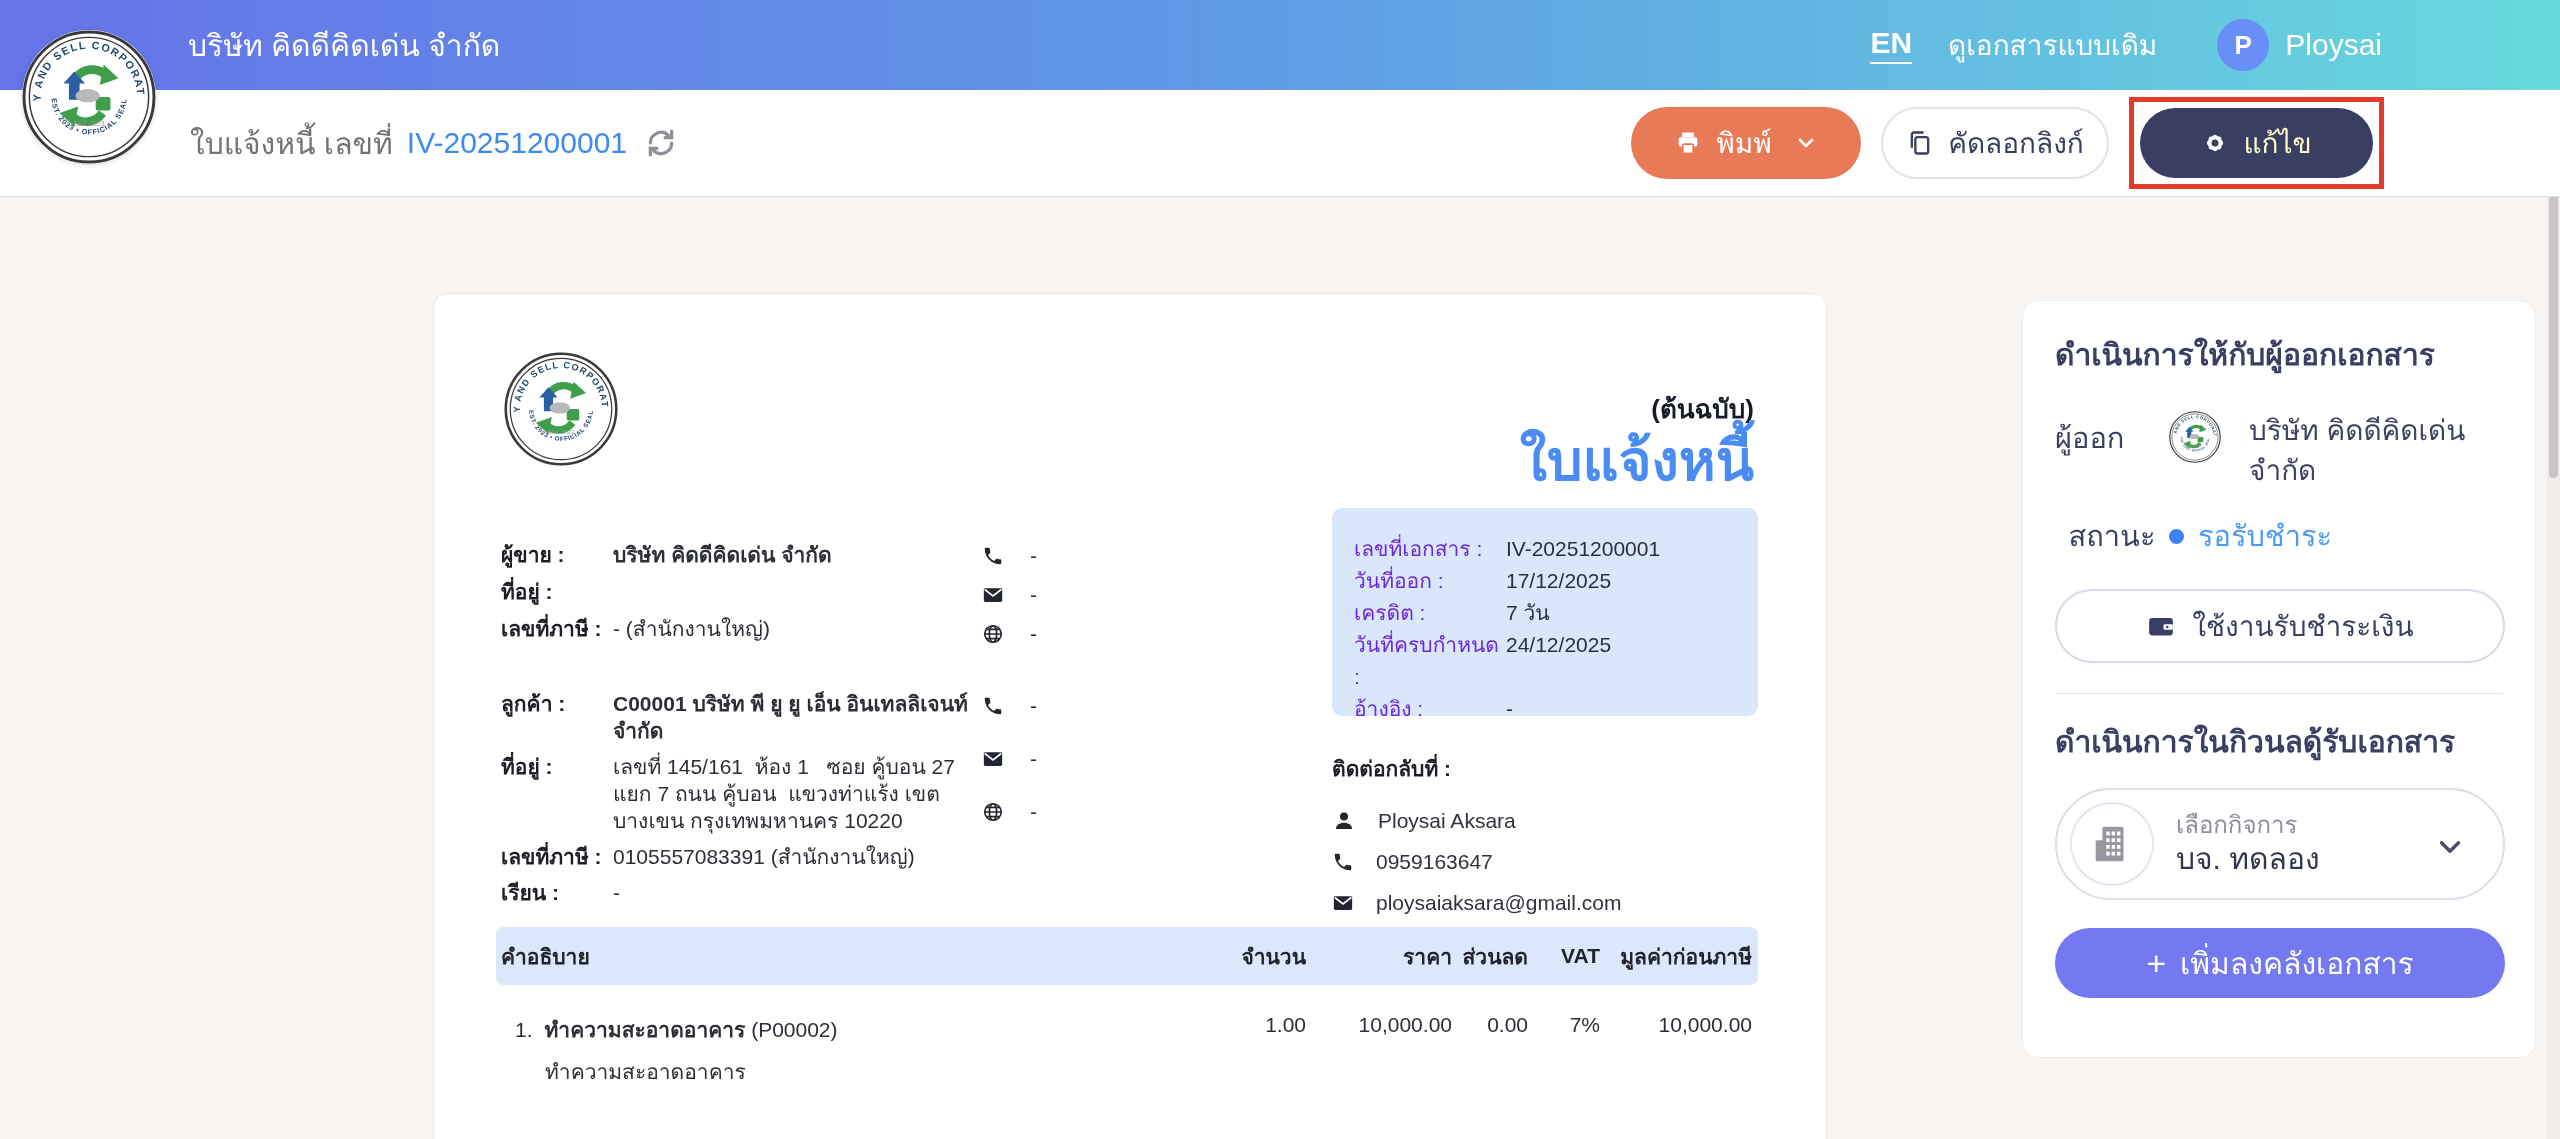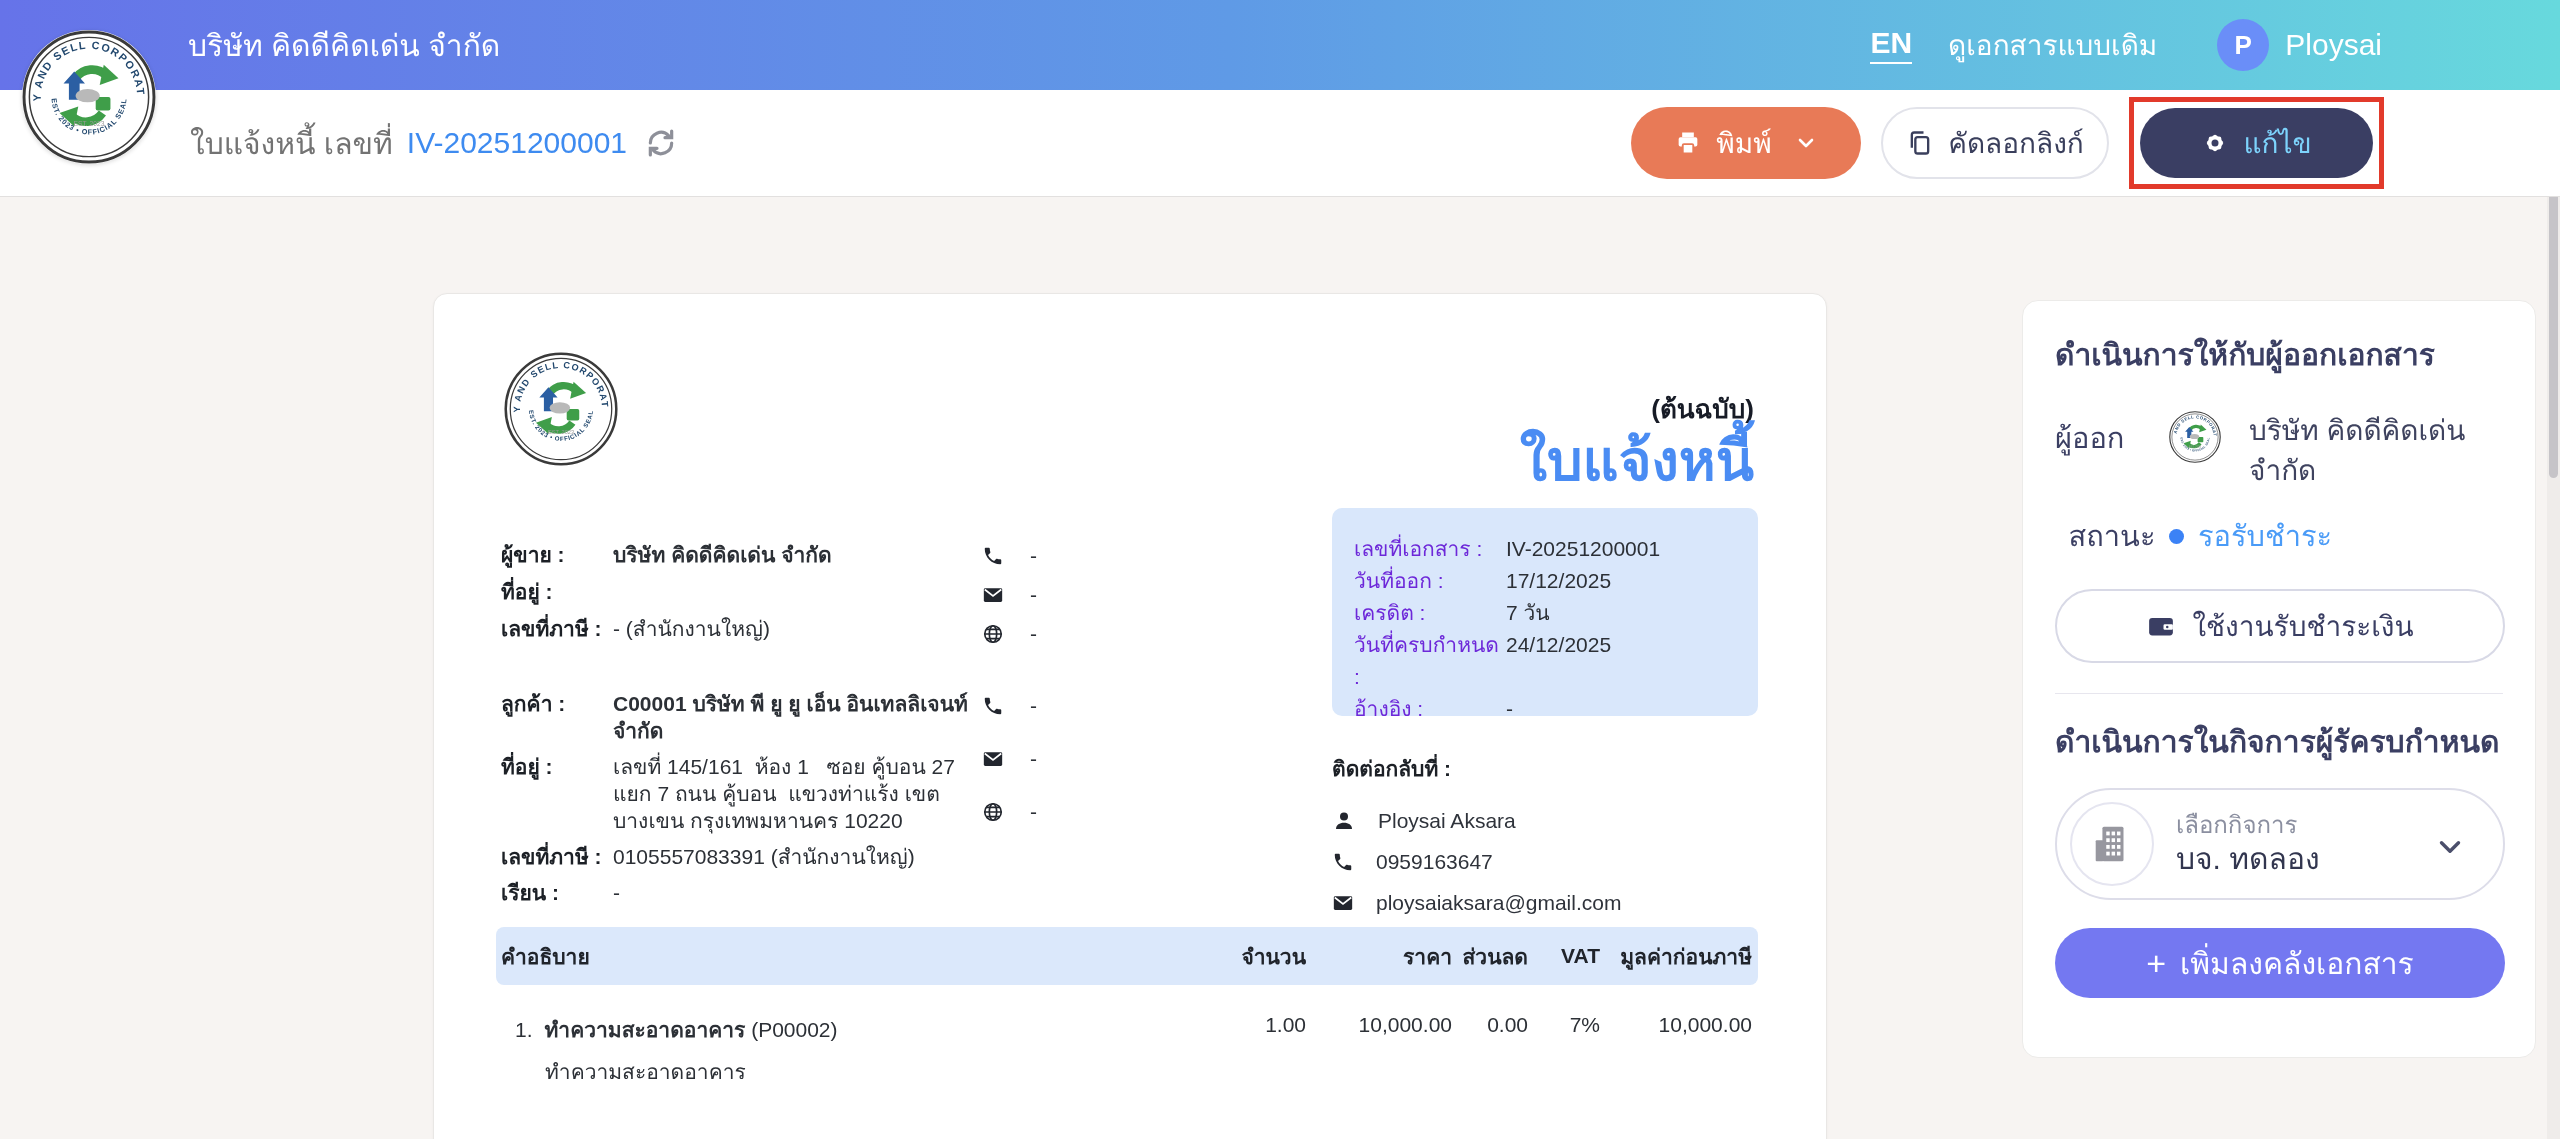--- a/index.html
+++ b/index.html
@@ -32,21 +32,21 @@
   .doc-type { color:#737373; font-weight:500; }
   .doc-number-link { color:#3e8bf0; margin-left:14px; cursor:pointer; }
   .refresh-btn { margin-left:18px; color:#8e9099; display:flex; align-items:center; cursor:pointer; }
   .toolbar-actions { position:absolute; right:176px; top:0; height:106px; display:flex; align-items:center; gap:20px; }
   .btn { display:flex; align-items:center; justify-content:center; gap:14px;
     height:72px; border-radius:36px; font-size:28px; cursor:pointer; }
   .btn-copy { width:228px; background:#fff; border:2px solid #e2e3ea; color:#3a3f5c; }
   .btn-print { width:230px; background:#e87a57; color:#fff; }
   .print-chevron { margin-left:8px; display:flex; }
   .edit-highlight { border:5px solid #e23a2b; padding:6px; }
-  .btn-edit { width:233px; background:#3a3e63; color:#7dd3fc; height:70px; border-radius:35px; }
+  .btn-edit { width:233px; background:#3a3e63; color:#fef9c3; height:70px; border-radius:35px; }
 
   
   .invoice-card { position:absolute; left:433px; top:293px; width:1394px; height:1010px;
     background:#fff; border:1px solid #e9e7e5; border-radius:14px; box-shadow:0 1px 3px rgba(0,0,0,.04); }
   .inv-logo { position:absolute; left:70px; top:58px; width:114px; height:114px; }
   .inv-logo svg { width:114px; height:114px; }
   .inv-copy-badge { position:absolute; right:72px; top:94px; font-size:26px; font-weight:700; color:#171b26; }
   .inv-title { position:absolute; right:72px; top:122px; font-size:56px; font-weight:700; color:#4a8cf3; }
 
   .party-block { position:absolute; left:67px; width:470px; font-size:21px; color:#2c3036; }
@@ -433,21 +433,21 @@
           <rect x="2.5" y="5.5" width="19" height="14" rx="2.5"></rect>
           <rect x="14" y="10.5" width="7.5" height="4.5" rx="1" fill="#ffffff"></rect>
           <circle cx="17" cy="12.8" r="1" fill="#3a3e63"></circle>
         </svg>
     </span>
     <span>ใช้งานรับชำระเงิน</span>
   </div>
 
   <div class="sb-divider"></div>
 
-  <div class="sb-heading">ดำเนินการในกิจการผู้รัครบกำหนด</div>
+  <div class="sb-heading">ดำเนินการในกิวนลดู้รับเอกสาร</div>
 
   <div class="biz-select">
     <span class="biz-icon-circle">
       <svg width="46" height="46" viewBox="0 0 24 24" fill="#97979f">
         <rect x="7" y="3" width="11" height="18" rx="0.8"></rect>
         <rect x="3.5" y="10" width="4" height="11" rx="0.5"></rect>
         <g fill="#ffffff">
           <rect x="9" y="5.5" width="1.8" height="2"></rect>
             <rect x="11.8" y="5.5" width="1.8" height="2"></rect>
             <rect x="14.6" y="5.5" width="1.8" height="2"></rect>

